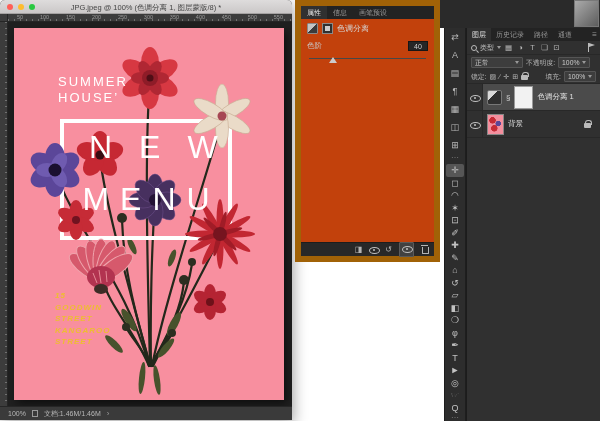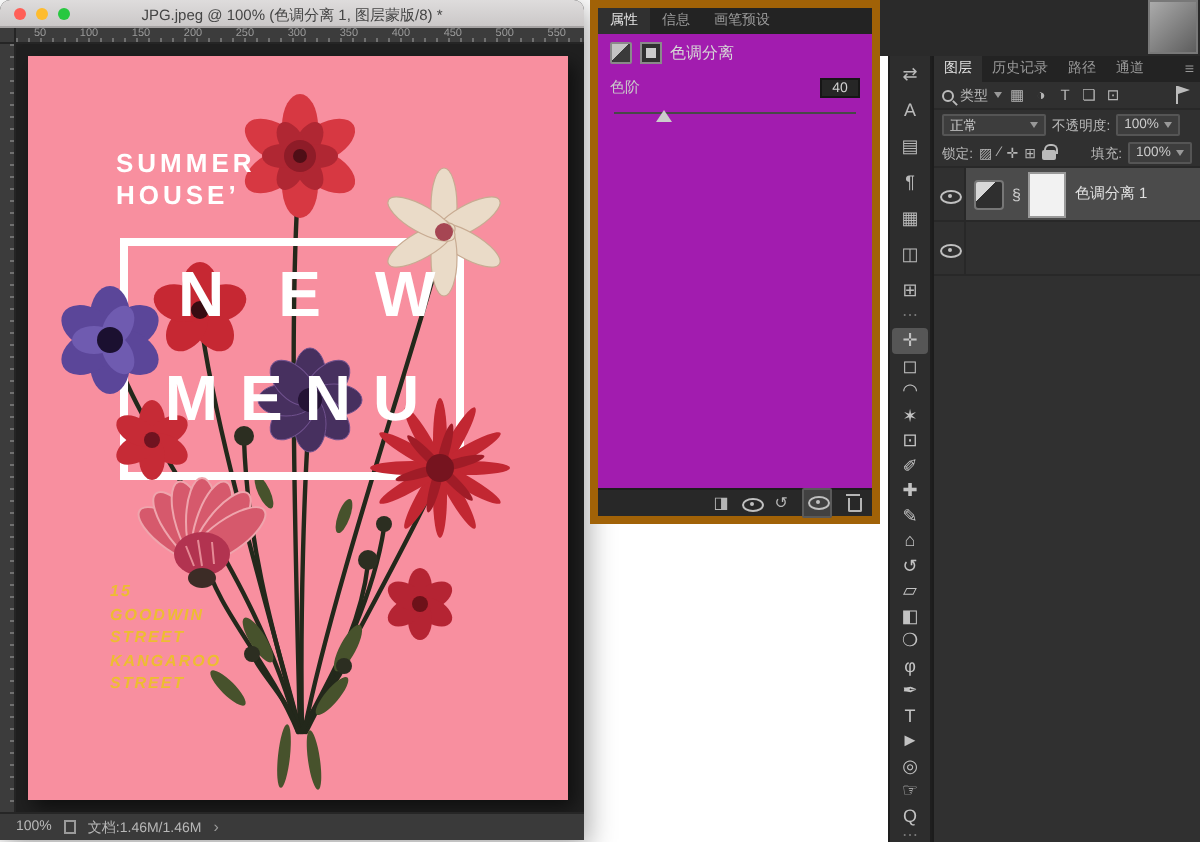--- a/index.html
+++ b/index.html
@@ -27,37 +27,37 @@
   .ruler-left { position:absolute; left:0; top:22px; width:8px; bottom:14px; background:#3c3c3c;
     border-right:1px solid #252525;
     background-image:repeating-linear-gradient(180deg,#707070 0 1px,transparent 1px 6px);
     background-size:2px 100%; background-position:right top; background-repeat:no-repeat; }
   .pasteboard { position:absolute; left:8px; top:22px; right:0; bottom:14px; background:#202020; overflow:hidden; }
 
   .poster { position:absolute; left:6px; top:6px; width:270px; height:372px; background:#f88f9f;
     box-shadow:3px 4px 9px rgba(0,0,0,.55); overflow:hidden; }
   .poster svg.flowers { position:absolute; left:0; top:0; z-index:1; }
   .brand { position:absolute; left:44px; top:46px; z-index:3; color:#ffffff; font-size:13px;
-    font-weight:bold; letter-spacing:2px; line-height:16px; }
+    font-weight:normal; letter-spacing:2px; line-height:16px; }
   .headline { position:absolute; left:48px; width:168px; z-index:3; color:#ffffff; text-align:center;
-    font-weight:bold; font-size:32px; line-height:32px; }
+    font-weight:normal; font-size:32px; line-height:32px; }
   .headline.new { top:103px; letter-spacing:27px; padding-left:27px; }
   .headline.menu { top:155px; letter-spacing:11px; padding-left:11px; }
   .address { position:absolute; left:41px; top:262px; z-index:3; color:#edbd31; font-size:8px;
     font-weight:bold; letter-spacing:1px; line-height:11.5px;font-style:italic; }
 
   .statusbar { position:absolute; left:0; bottom:0; right:0; height:14px; background:#3a3a3a;
     border-top:1px solid #262626; display:flex; align-items:center; gap:6px; padding:0 8px;
     font-size:7px; color:#b8b8b8; }
   .doc-chip { width:6px; height:7px; border:1px solid #9a9a9a; }
   .status-chev { color:#9a9a9a; font-size:8px; }
 
   
-  .props-panel { position:absolute; left:295px; top:0; width:145px; height:262px; background:#a21caf;
-    border:4px solid #a16207; }
+  .props-panel { position:absolute; left:295px; top:0; width:145px; height:262px; background:#c2410c;
+    border:6px solid #a16207; }
   .p-tabs { height:13px; background:#232323; display:flex; font-size:7px; color:#9b9b9b; }
   .p-tab { padding:0 6px; line-height:13px; white-space:nowrap; }
   .p-tab.active { background:#303030; color:#e3e3e3; }
   .adj-header { display:flex; align-items:center; gap:4px; padding:4px 6px; font-size:8px; color:#d6d6d6; }
   .adj-icon { width:11px; height:11px; border:1px solid #8a8a8a; border-radius:1px;
     background:linear-gradient(135deg,#c4c4c4 45%,#3a3a3a 45%); }
   .mask-badge { width:11px; height:11px; border:1px solid #8a8a8a; background:#cccccc;
     box-shadow:inset 0 0 0 2px #303030; }
   .levels-row { display:flex; justify-content:space-between; align-items:center; padding:3px 6px 1px 6px;
     font-size:7.5px; color:#c9c9c9; }
@@ -501,16 +501,21 @@
         <span class="adj-thumb"></span>
         <span class="link-glyph">§</span>
         <span class="mask-thumb"></span>
         <span class="layer-name">色调分离 1</span>
       </div>
     </div>
     <div class="layer-row">
       <div class="eye-cell">
         <span class="i-eye"></span>
       </div>
+      <div class="row-body">
+        <span class="img-thumb"></span>
+        <span class="layer-name">背景</span>
+        <span class="i-lock row-lock"></span>
+      </div>
     </div>
   </div>
 
 </div>
 
 </body></html>

